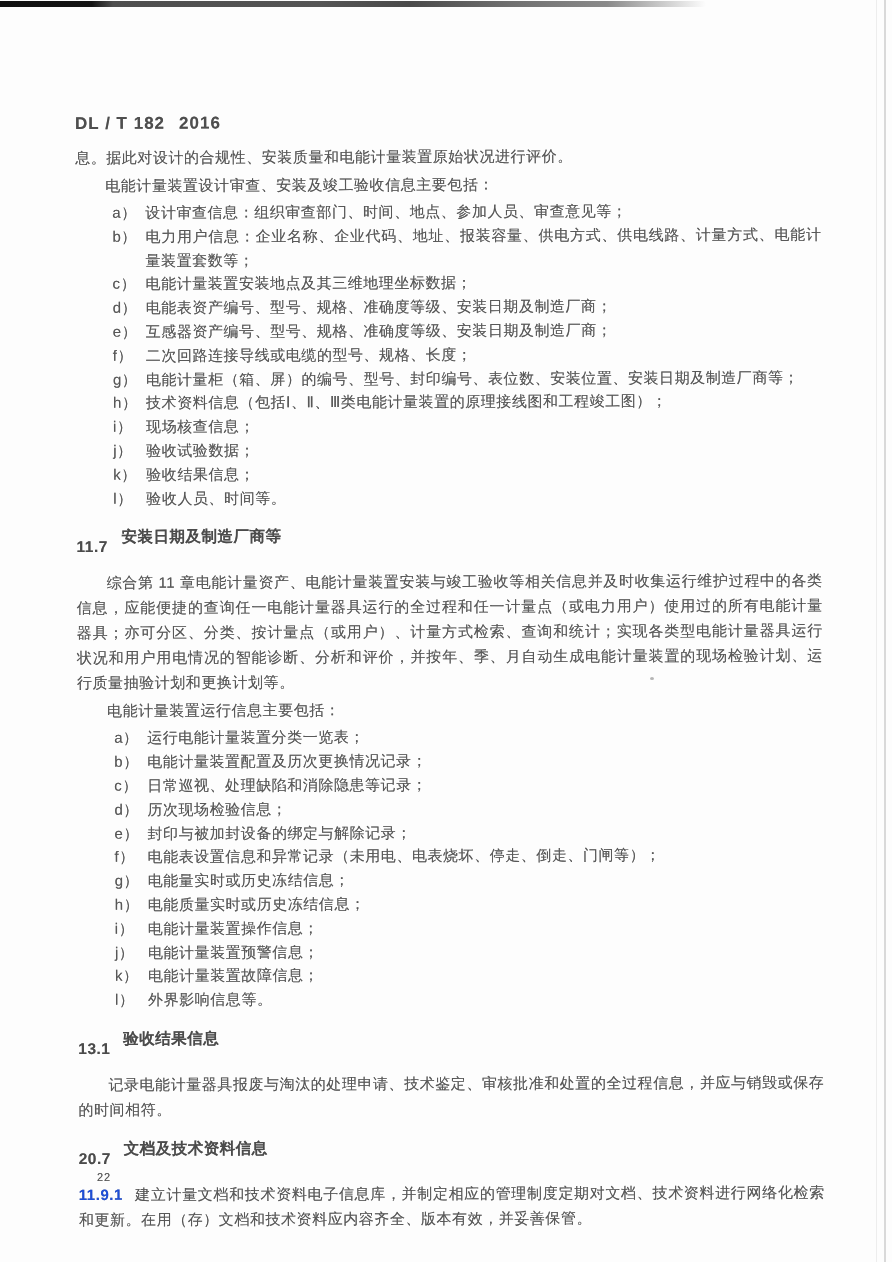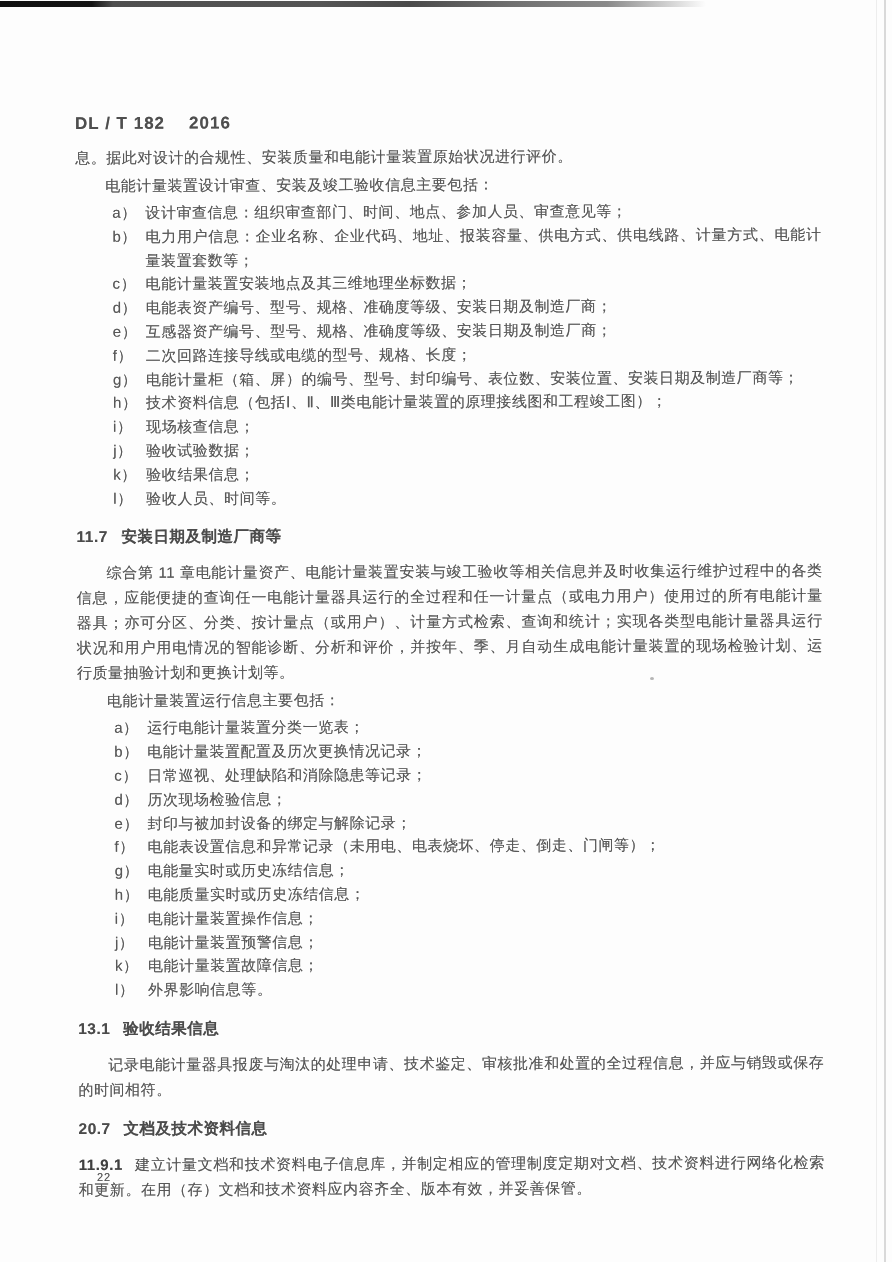--- a/index.html
+++ b/index.html
@@ -56,21 +56,21 @@
     transform: rotate(-0.2deg);
     transform-origin: left top;
   }
   .doc-header {
     font-size: 17px;
     font-weight: bold;
     color: #4e4e4e;
     letter-spacing: 1px;
     line-height: 20px;
   }
-  .doc-header .year { margin-left: 24px; }
+  .doc-header .year { margin-left: 14px; }
   .body-text {
     font-size: 15px;
     letter-spacing: 0.55px;
     line-height: 25px;
   }
   p { margin: 0; }
   .p-cont { margin-top: 11px; text-align: justify; }
   .p-lead { margin-top: 2px; text-indent: 2em; line-height: 27px; }
   .p-ind  { text-indent: 2em; text-align: justify; line-height: 25px; }
   ul.item-list {
@@ -88,22 +88,22 @@
   .sec-head {
     display: flex;
     margin-top: 16px;
     margin-bottom: 12px;
     font-size: 15.5px;
     font-weight: bold;
     color: #4b4b4b;
     line-height: 22px;
     letter-spacing: 0.5px;
   }
-  .sec-num { flex: 0 0 45px; }
-  .clause-num { font-weight: bold; color: #404040; margin-right: 12px; }
+  .sec-num { flex: 0 0 45px; margin-top: 10px; }
+  .clause-num { font-weight: bold; color: #1d4ed8; margin-right: 12px; }
   .page-number {
     position: absolute;
     left: 97px; top: 1171px;
     font-size: 11px;
     letter-spacing: 1px;
     color: #555555;
   }
 </style>
 </head>
 <body>

